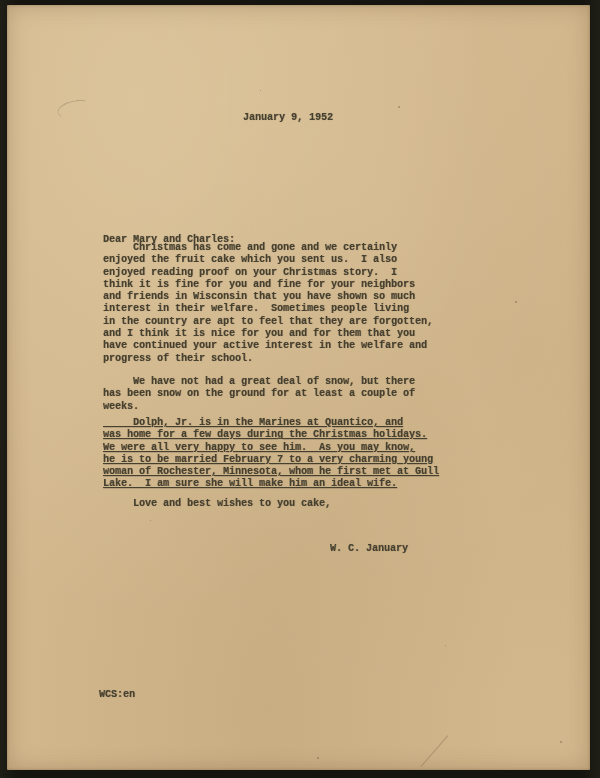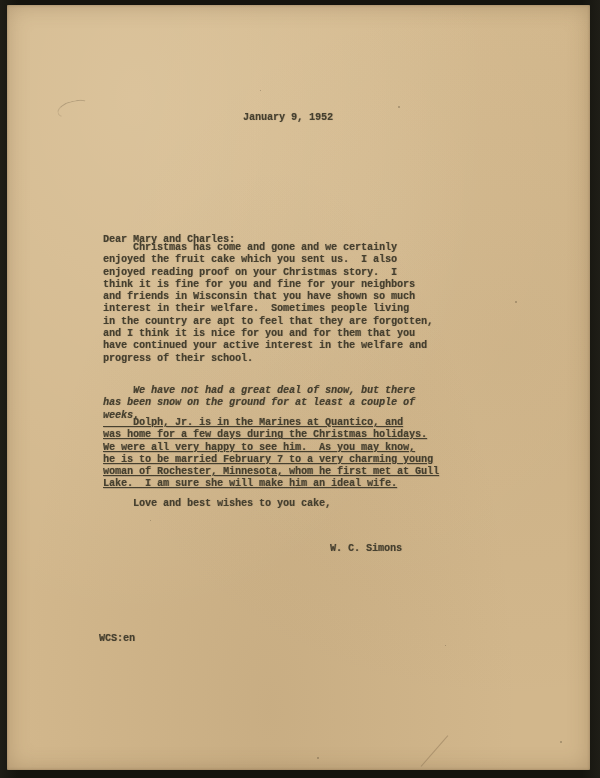--- a/index.html
+++ b/index.html
@@ -43,25 +43,25 @@
     line-height: 12.3px;
     letter-spacing: 0px;
     color: #46402f;
     white-space: pre-wrap;
     text-shadow: 0.4px 0.4px 0.7px rgba(74,66,52,0.55);
   }
   .date       { left: 236px; top: 107px; }
   .address    { left: 96px;  top: 166px; }
   .salutation { left: 96px;  top: 205px; margin-top: 24px; }
   .p1         { left: 96px;  top: 237px; width: 382px; }
-  .p2         { left: 96px;  top: 380px; width: 382px; font-style: italic; }
+  .p2         { left: 96px;  top: 371px; width: 382px; }
   .p3         { left: 96px;  top: 412px; width: 382px; text-decoration: underline; }
   .closing    { left: 96px;  top: 493px; }
   .signature  { left: 323px; top: 538px; }
-  .initials   { left: 92px;  top: 628px; }
+  .initials   { left: 92px;  top: 684px; }
 
   
   .speck {
     position: absolute;
     width: 2px;
     height: 2px;
     border-radius: 50%;
     background: rgba(72,60,42,0.38);
   }
   .speck.s1 { left: 391px; top: 101px; }
@@ -121,21 +121,21 @@
 
     <div class="tw p3">     Dolph, Jr. is in the Marines at Quantico, and
 was home for a few days during the Christmas holidays.
 We were all very happy to see him.  As you may know,
 he is to be married February 7 to a very charming young
 woman of Rochester, Minnesota, whom he first met at Gull
 Lake.  I am sure she will make him an ideal wife.</div>
 
     <div class="tw closing">     Love and best wishes to you cake,</div>
 
-    <div class="tw signature">W. C. Simons</div>
+    <div class="tw signature">W. C. January</div>
 
     <div class="tw initials">WCS:en</div>
 
     <div class="pencil-mark"></div>
     <div class="scratch"></div>
     <div class="speck s1"></div>
     <div class="speck s2"></div>
     <div class="speck s3"></div>
     <div class="speck s4"></div>
     <div class="speck s5"></div>

